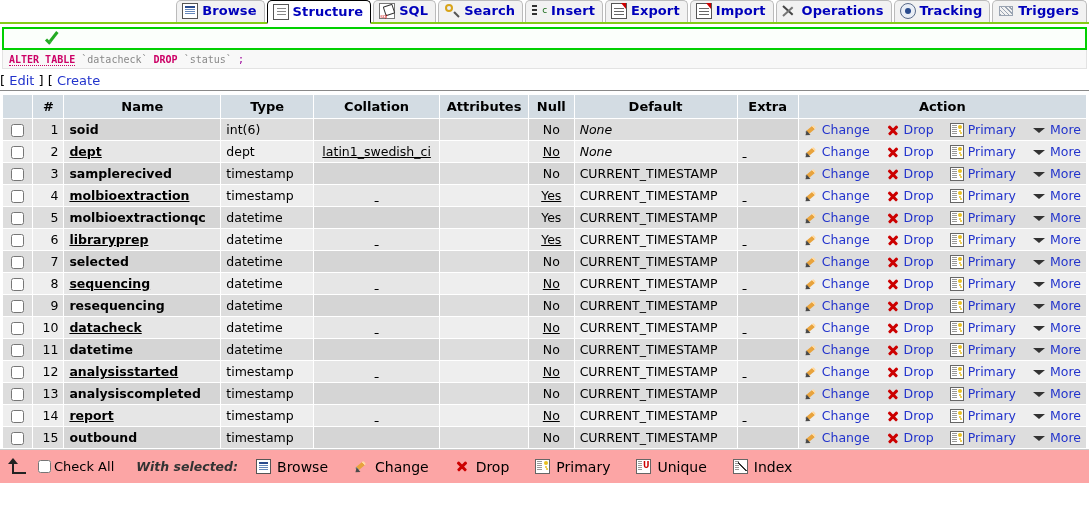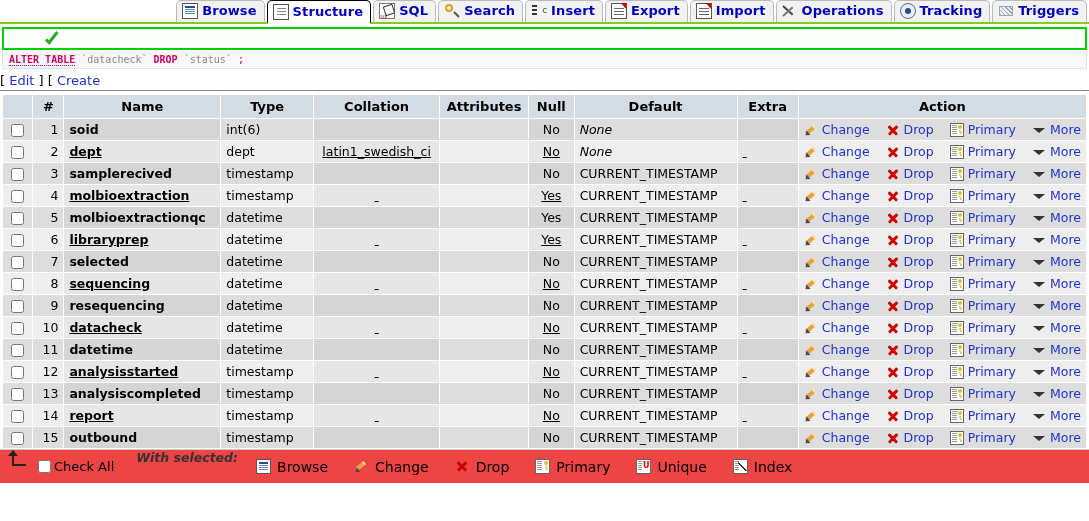--- a/index.html
+++ b/index.html
@@ -536,25 +536,26 @@
       linear-gradient(to bottom,
         #2a4b8d 0 2px, #ffffff 2px 3px,
         #6688bb 3px 4px, #ffffff 4px 5px,
         #6688bb 5px 6px, #ffffff 6px 7px,
         #6688bb 7px 8px, #ffffff 8px);
   }
 
   
   .bottombar {
     display: flex;
+    align-items: center;
     height: 34px;
     padding: 0 6px;
     box-sizing: border-box;
     border-top: 1px solid #cccccc;
-    background: #ef4444;
+    background: #fca5a5;
     font-size: 13px;
   }
   .arrowup {
     width: 22px;
     height: 18px;
     position: relative;
     margin-right: 10px;
     flex: 0 0 auto;
   }
   .arrowup::before {

